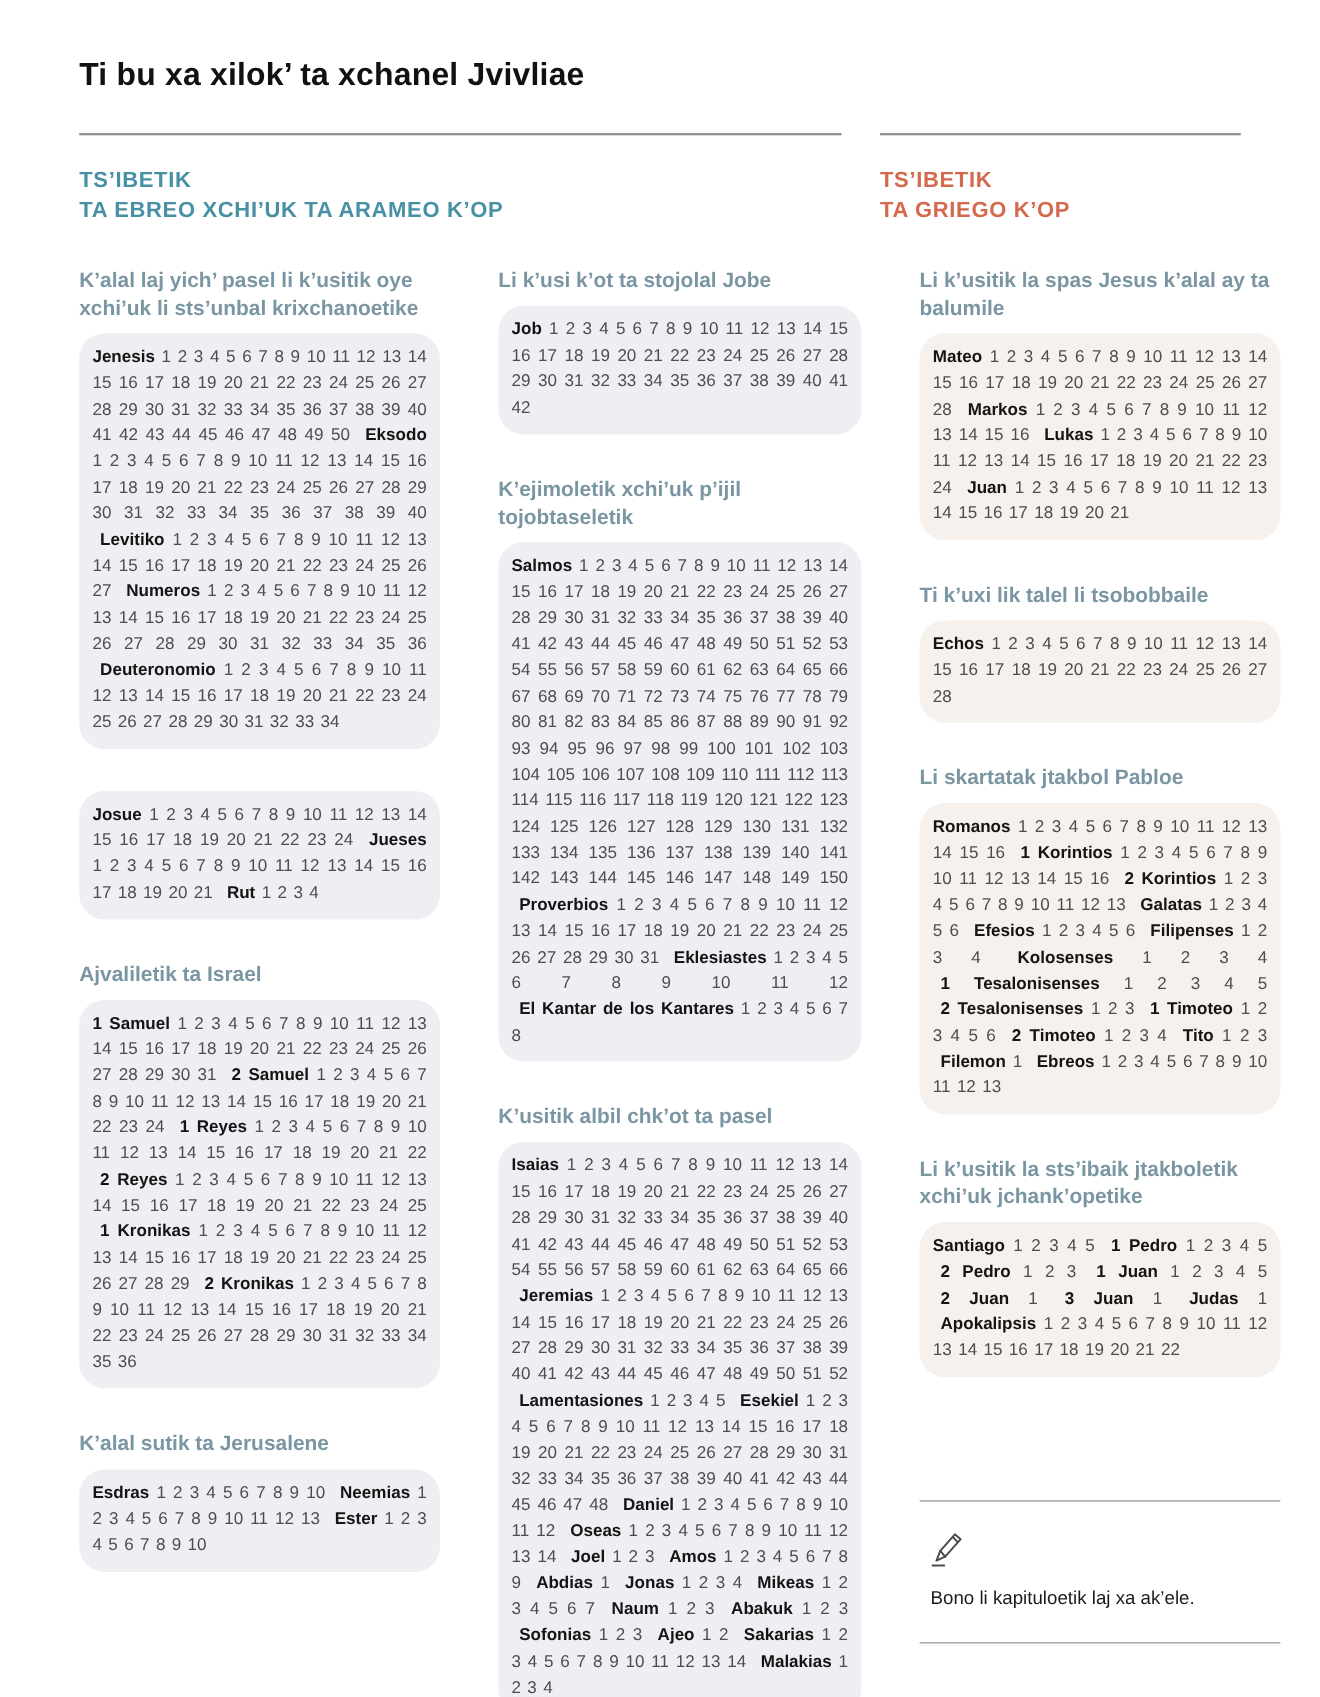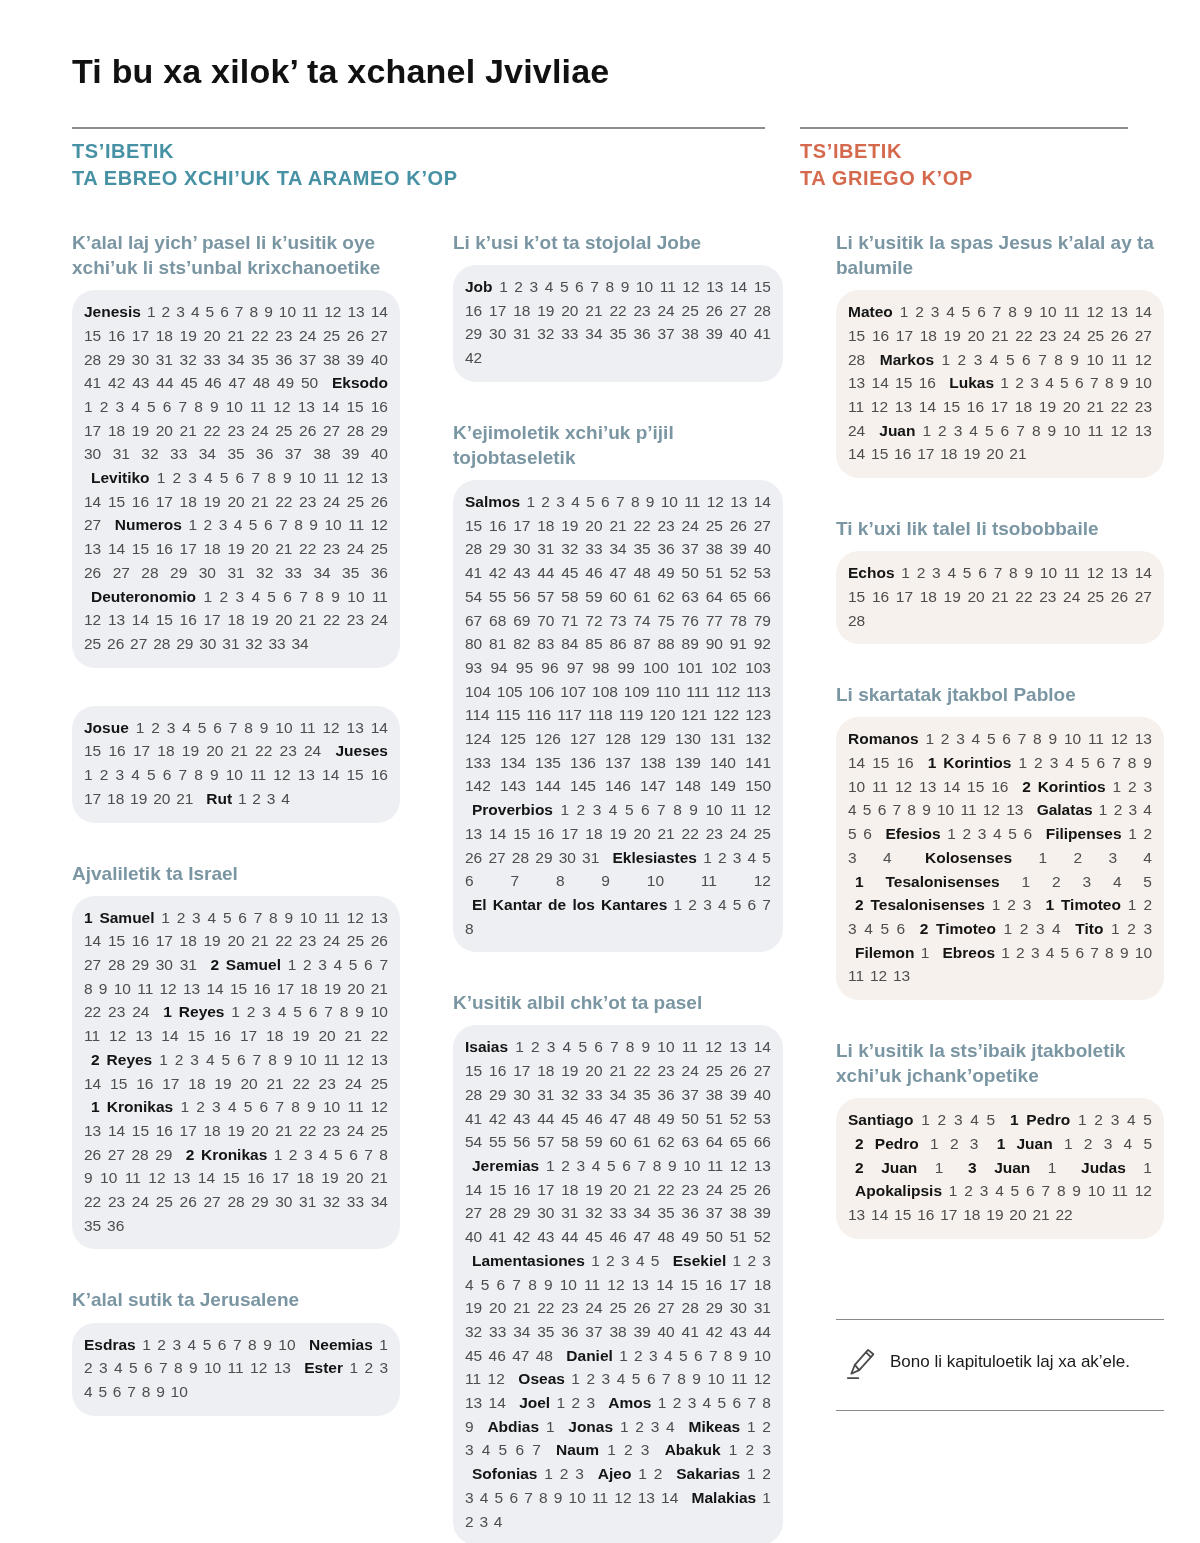--- a/index.html
+++ b/index.html
@@ -3,42 +3,42 @@
 <meta charset="utf-8">
 <style>
   :root{
     --teal:#4791a4; --salmon:#d5694d; --heading:#7b96a3; --ink:#141414;
     --num:#4d4d4d; --rule:#8c8c8c; --box_cool:#edeff3; --box_warm:#f6f1ec;
   }
   *{box-sizing:border-box; margin:0; padding:0;}
   html,body{width:1200px; background:#ffffff;}
   body{height:1543px; overflow:hidden; font-family:"Liberation Sans","DejaVu Sans",sans-serif; color:var(--ink);}
   .page{padding:52px 72px 0 72px;}
-  h1.title{font-size:34px; font-weight:700; color:#111; letter-spacing:.2px;}
+  h1.title{font-size:29px; font-weight:700; color:#111; letter-spacing:.2px;}
   .groups{display:flex; gap:35px; margin-top:36px;}
   .group-left{width:693px;}
   .group-right{width:328px;}
   .rule{border:0; border-top:2px solid var(--rule); height:0;}
-  .kicker{margin-top:9px; font-size:20px; font-weight:700; line-height:1.35; letter-spacing:.6px;}
+  .kicker{margin-top:28px; font-size:20px; font-weight:700; line-height:1.35; letter-spacing:.6px;}
   .kicker-left{color:var(--teal);}
   .kicker-right{color:var(--salmon);}
   .cols{display:flex; gap:53px; align-items:flex-start;}
   .col{width:328px; flex:0 0 auto;}
   .col.mid{width:330px;}
   .section{margin-top:38px;}
   .sec-heading{font-size:19px; font-weight:700; line-height:1.32; color:var(--heading); margin-bottom:10px;}
   .box{background:var(--box_cool); padding:10px 12px 12px 12px; font-size:15.5px; line-height:1.53;
        text-align:justify; word-spacing:1.5px; color:var(--num);border-radius:23px;}
   .col.warm .box{background:var(--box_warm);}
   .book{font-weight:700; color:var(--ink); white-space:nowrap;}
   .book + .nums{}
   .nums{color:var(--num);}
   .box .book:not(:first-child){margin-left:7px;}
-  .note{margin-top:80px; border-top:1.5px solid #8a8a8a; border-bottom:1.5px solid #8a8a8a;
-        padding:24px 4px 28px 10px; display:flex; gap:14px; align-items:center;}
+  .note{margin-top:112px; border-top:1.5px solid #8a8a8a; border-bottom:1.5px solid #8a8a8a;
+        padding:24px 4px 28px 10px; display:flex; gap:14px; align-items:flex-start;flex-direction:column;}
   .note-text{font-size:17px; line-height:1.45; color:#1a1a1a; max-width:248px;}
   .pencil{flex:0 0 auto; margin-top:2px;}
 </style>
 </head>
 <body>
 
 <div class="page">
 
   <h1 class="title">Ti bu xa xilok’ ta xchanel Jvivliae</h1>
 

